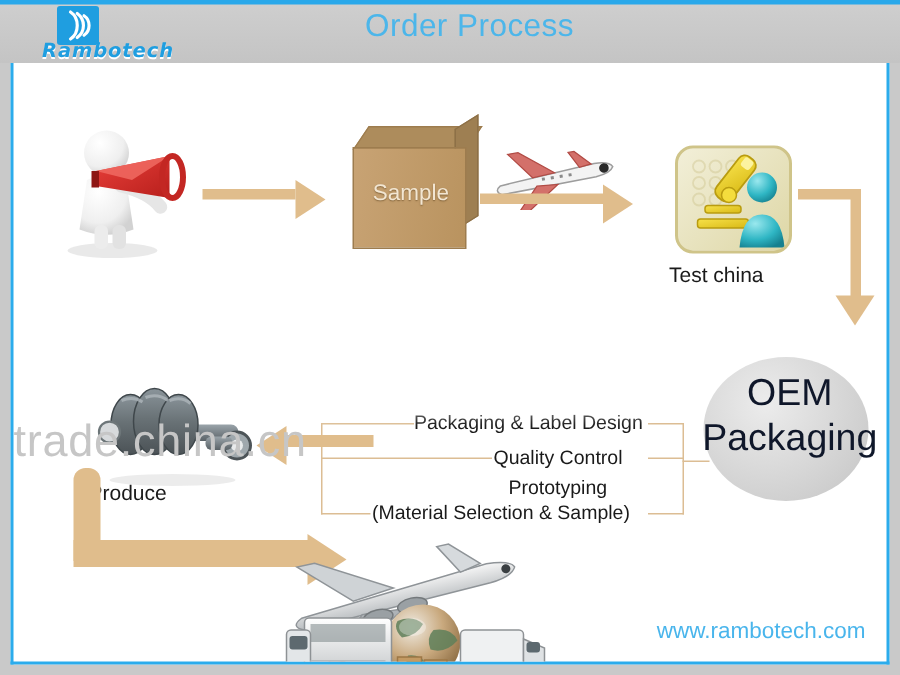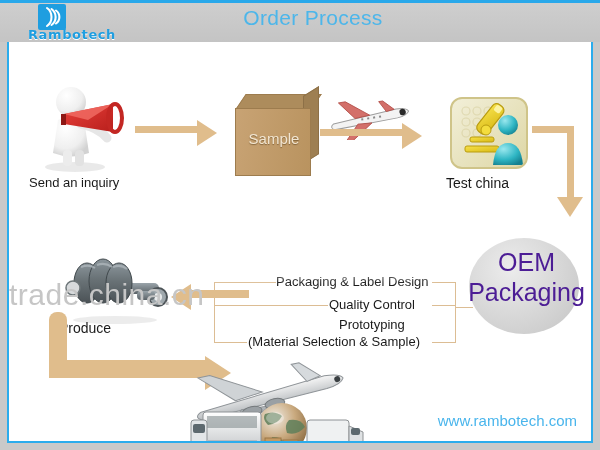--- a/index.html
+++ b/index.html
@@ -29,21 +29,21 @@
   }
   .logo-mark {
     position:absolute; left:10px; top:1px; width:28px; height:26px;
     background:#1f9ee0;
     border-radius:2px;
   }
   .logo-mark svg { display:block; }
   .logo-text {
     position:absolute; left:0px; top:24px;
     font-family:"DejaVu Sans", sans-serif;
-    font-weight:bold; 
+    font-weight:bold; font-style:italic;
     font-size:13px; letter-spacing:.6px;
     color:#1f9ee0;
     text-shadow:0 1px 0 #ffffff;
   }
   .page-title {
     position:absolute; left:0; top:6px; width:600px;
     text-align:center;
     font-size:21px; color:#4cb6ea;
     letter-spacing:.3px;
     font-family:"Liberation Sans", sans-serif;
@@ -71,21 +71,21 @@
   .arr-shaft { position:absolute; background:#e0bd8c; }
   .arr-head  { position:absolute; width:0; height:0; }
   .arr-head.right { border-left:20px solid #e0bd8c; border-top:13px solid transparent; border-bottom:13px solid transparent; }
   .arr-head.left  { border-right:20px solid #e0bd8c; border-top:13px solid transparent; border-bottom:13px solid transparent; }
   .arr-head.down  { border-top:20px solid #e0bd8c; border-left:13px solid transparent; border-right:13px solid transparent; }
 
   
   .fig-inquiry { position:absolute; left:22px; top:42px; width:110px; height:88px; }
 
   
-  .box { position:absolute; left:218px; top:52px; width:90px; height:70px; }
+  .box { position:absolute; left:218px; top:42px; width:90px; height:70px; }
   .box-front {
     position:absolute; left:8px; top:14px; width:76px; height:68px;
     background:linear-gradient(100deg,#c8a374,#b9935f);
     border:1px solid #9d7c4e;
   }
   .box-top {
     position:absolute; left:8px; top:0px; width:76px; height:16px;
     background:#ad8c5c;
     transform:skewX(-34deg);
     transform-origin:bottom left;
@@ -120,21 +120,21 @@
 
   
   .oem-circle {
     position:absolute; left:460px; top:196px; width:110px; height:96px;
     border-radius:50%;
     background:radial-gradient(circle at 38% 32%, #ececec, #cfcfcf 72%, #c2c2c2);
   }
   .oem-text {
     position:absolute; left:455px; top:205px; width:125px;
     text-align:center;
-    font-size:25px; line-height:30px; color:#4c1d95;
+    font-size:25px; line-height:30px; color:#0f172a;
     font-family:"Liberation Sans", sans-serif;
   }
 
   
   .fig-produce { position:absolute; left:48px; top:215px; width:120px; height:68px; }
 
   
   .fig-logistics { position:absolute; left:168px; top:312px; width:200px; height:106px; }
 
   
@@ -213,21 +213,20 @@
         <rect x="44" y="66" width="9" height="16" rx="4" fill="#e2e2e2"></rect>
 
         <path d="M50 40 q18 4 26 14" stroke="#e6e6e6" stroke-width="9" fill="none" stroke-linecap="round"></path>
 
         <path d="M33 30 L82 20 L82 48 L33 40 Z" fill="url(#gred)"></path>
         <path d="M33 30 L57 36 L82 20 Z" fill="#f06a62" opacity=".85"></path>
         <ellipse cx="84" cy="34" rx="7" ry="14" fill="none" stroke="#c32723" stroke-width="4"></ellipse>
         <rect x="30" y="30" width="5" height="11" fill="#8e1714"></rect>
       </svg>
     </div>
-    <div class="lbl" style="left:20px; top:133px;">Send an inquiry</div>
 
     <div>
       <div class="arr-shaft" style="left:126px; top:84px; width:62px; height:7px;"></div>
       <div class="arr-head right" style="left:188px; top:78px;"></div>
     </div>
 
     <div class="box">
       <div class="box-top"></div>
       <div class="box-side"></div>
       <div class="box-front"></div>

